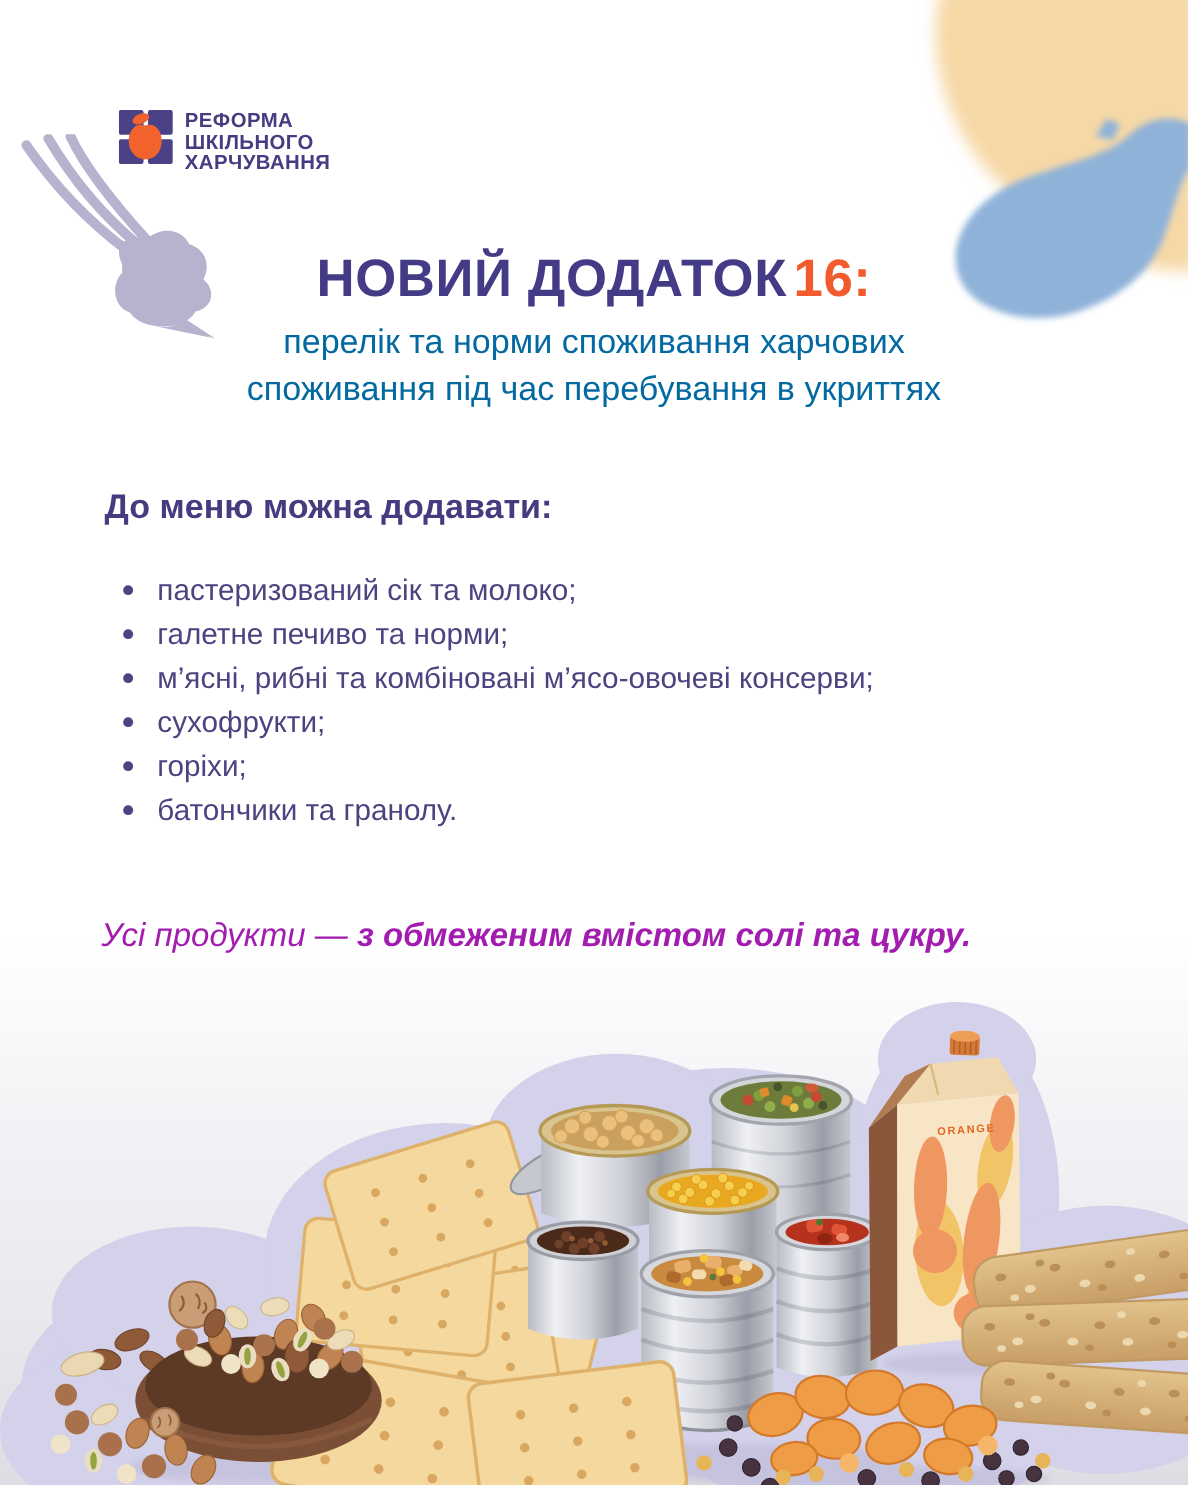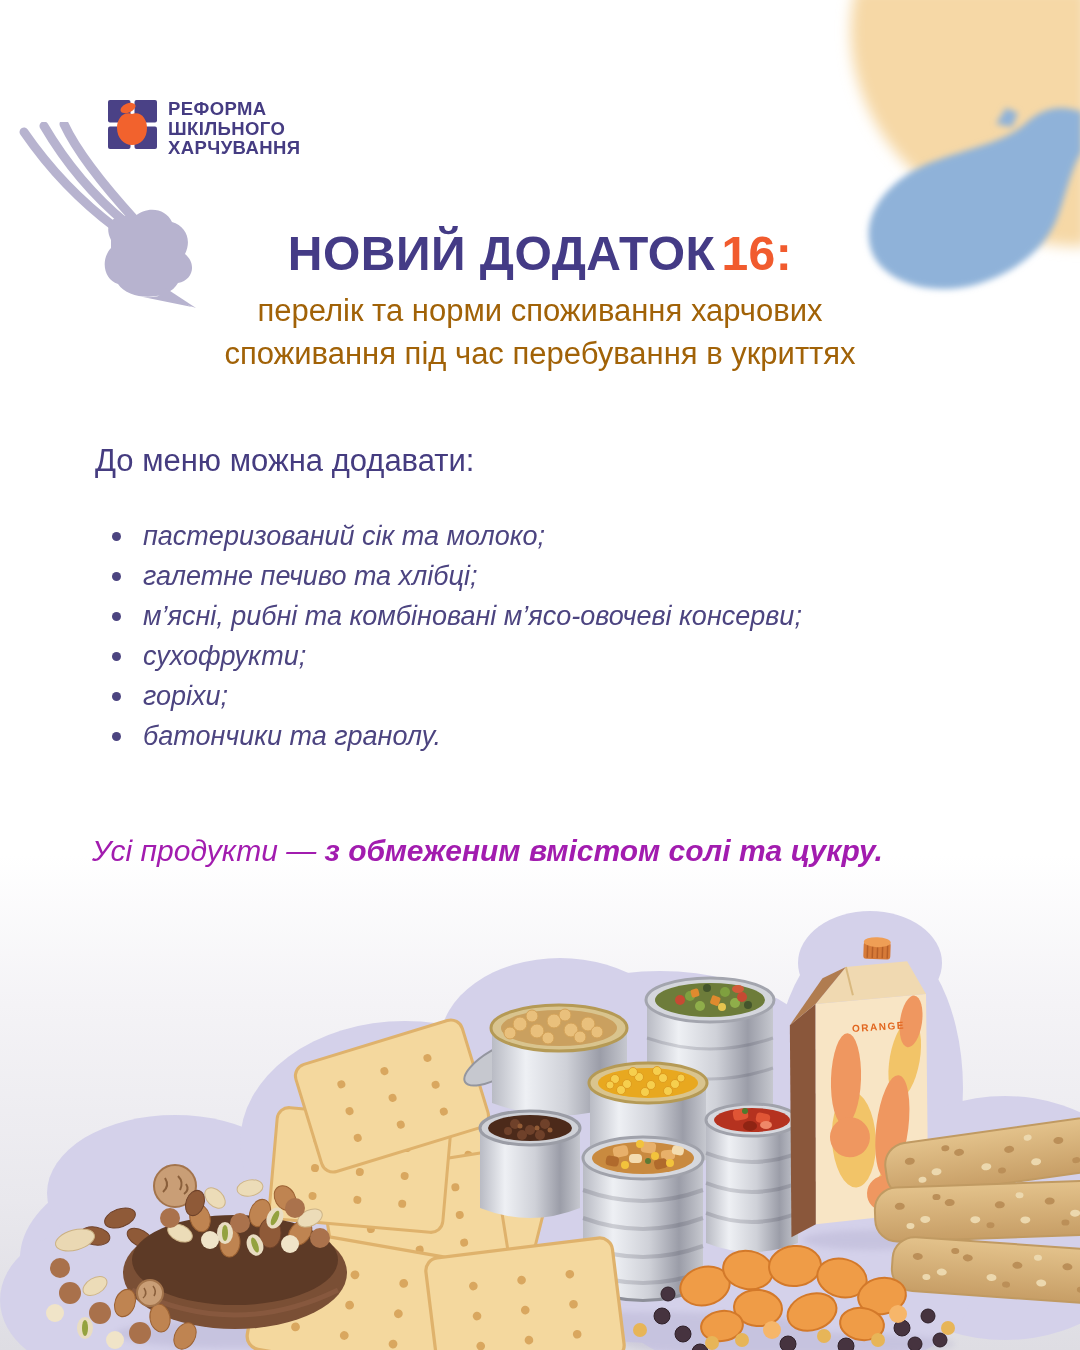--- a/index.html
+++ b/index.html
@@ -21,28 +21,28 @@
   .logo{position:absolute;left:108px;top:100px;display:flex;align-items:flex-start;}
   .logo svg{width:50px;height:50px;flex:0 0 auto;}
   .logo-text{margin-left:10px;margin-top:-1px;color:#453c82;font-weight:bold;
     font-size:18.5px;line-height:19.5px;letter-spacing:.4px;}
 
   
   .title{position:absolute;left:0;top:226px;width:1080px;text-align:center;margin:0;
     font-size:48px;font-weight:bold;letter-spacing:.5px;color:#443b86;}
   .title .accent{color:#f15b2e;margin-left:6px;}
   .subtitle{position:absolute;left:0;top:289px;width:1080px;text-align:center;
-    font-size:31px;line-height:43px;font-weight:normal;color:#a16207;}
+    font-size:31px;line-height:43px;font-weight:normal;color:#0369a1;}
 
   
   .section-heading{position:absolute;left:95px;top:443px;margin:0;
-    font-size:31px;font-weight:normal;color:#453c80;}
+    font-size:31px;font-weight:bold;color:#453c80;}
   .menu-list{position:absolute;left:112px;top:516px;margin:0;padding:0;list-style:none;}
   .menu-list li{display:flex;align-items:center;height:40px;
-    font-size:27px;color:#4c4480;font-style:italic;}
+    font-size:27px;color:#4c4480;}
   .menu-list .dot{width:9px;height:9px;border-radius:50%;background:#4c4480;
     margin-right:22px;flex:0 0 auto;}
 
   
   .note{position:absolute;left:92px;top:834px;font-size:30px;color:#a21caf;font-style:italic;}
   .note .bold{font-weight:bold;}
 
   .collage{position:absolute;left:0;top:888px;width:1080px;height:462px;}
   .carton-label-text{font-size:10px;font-weight:bold;letter-spacing:1.5px;fill:#e2661f;}
 </style>
@@ -104,21 +104,21 @@
 </div>
 
 <h2 class="section-heading">До меню можна додавати:</h2>
 <ul class="menu-list">
   <li>
       <span class="dot"></span>
       <span>пастеризований сік та молоко;</span>
     </li>
   <li>
       <span class="dot"></span>
-      <span>галетне печиво та хлібці;</span>
+      <span>галетне печиво та норми;</span>
     </li>
   <li>
       <span class="dot"></span>
       <span>м’ясні, рибні та комбіновані м’ясо-овочеві консерви;</span>
     </li>
   <li>
       <span class="dot"></span>
       <span>сухофрукти;</span>
     </li>
   <li>

